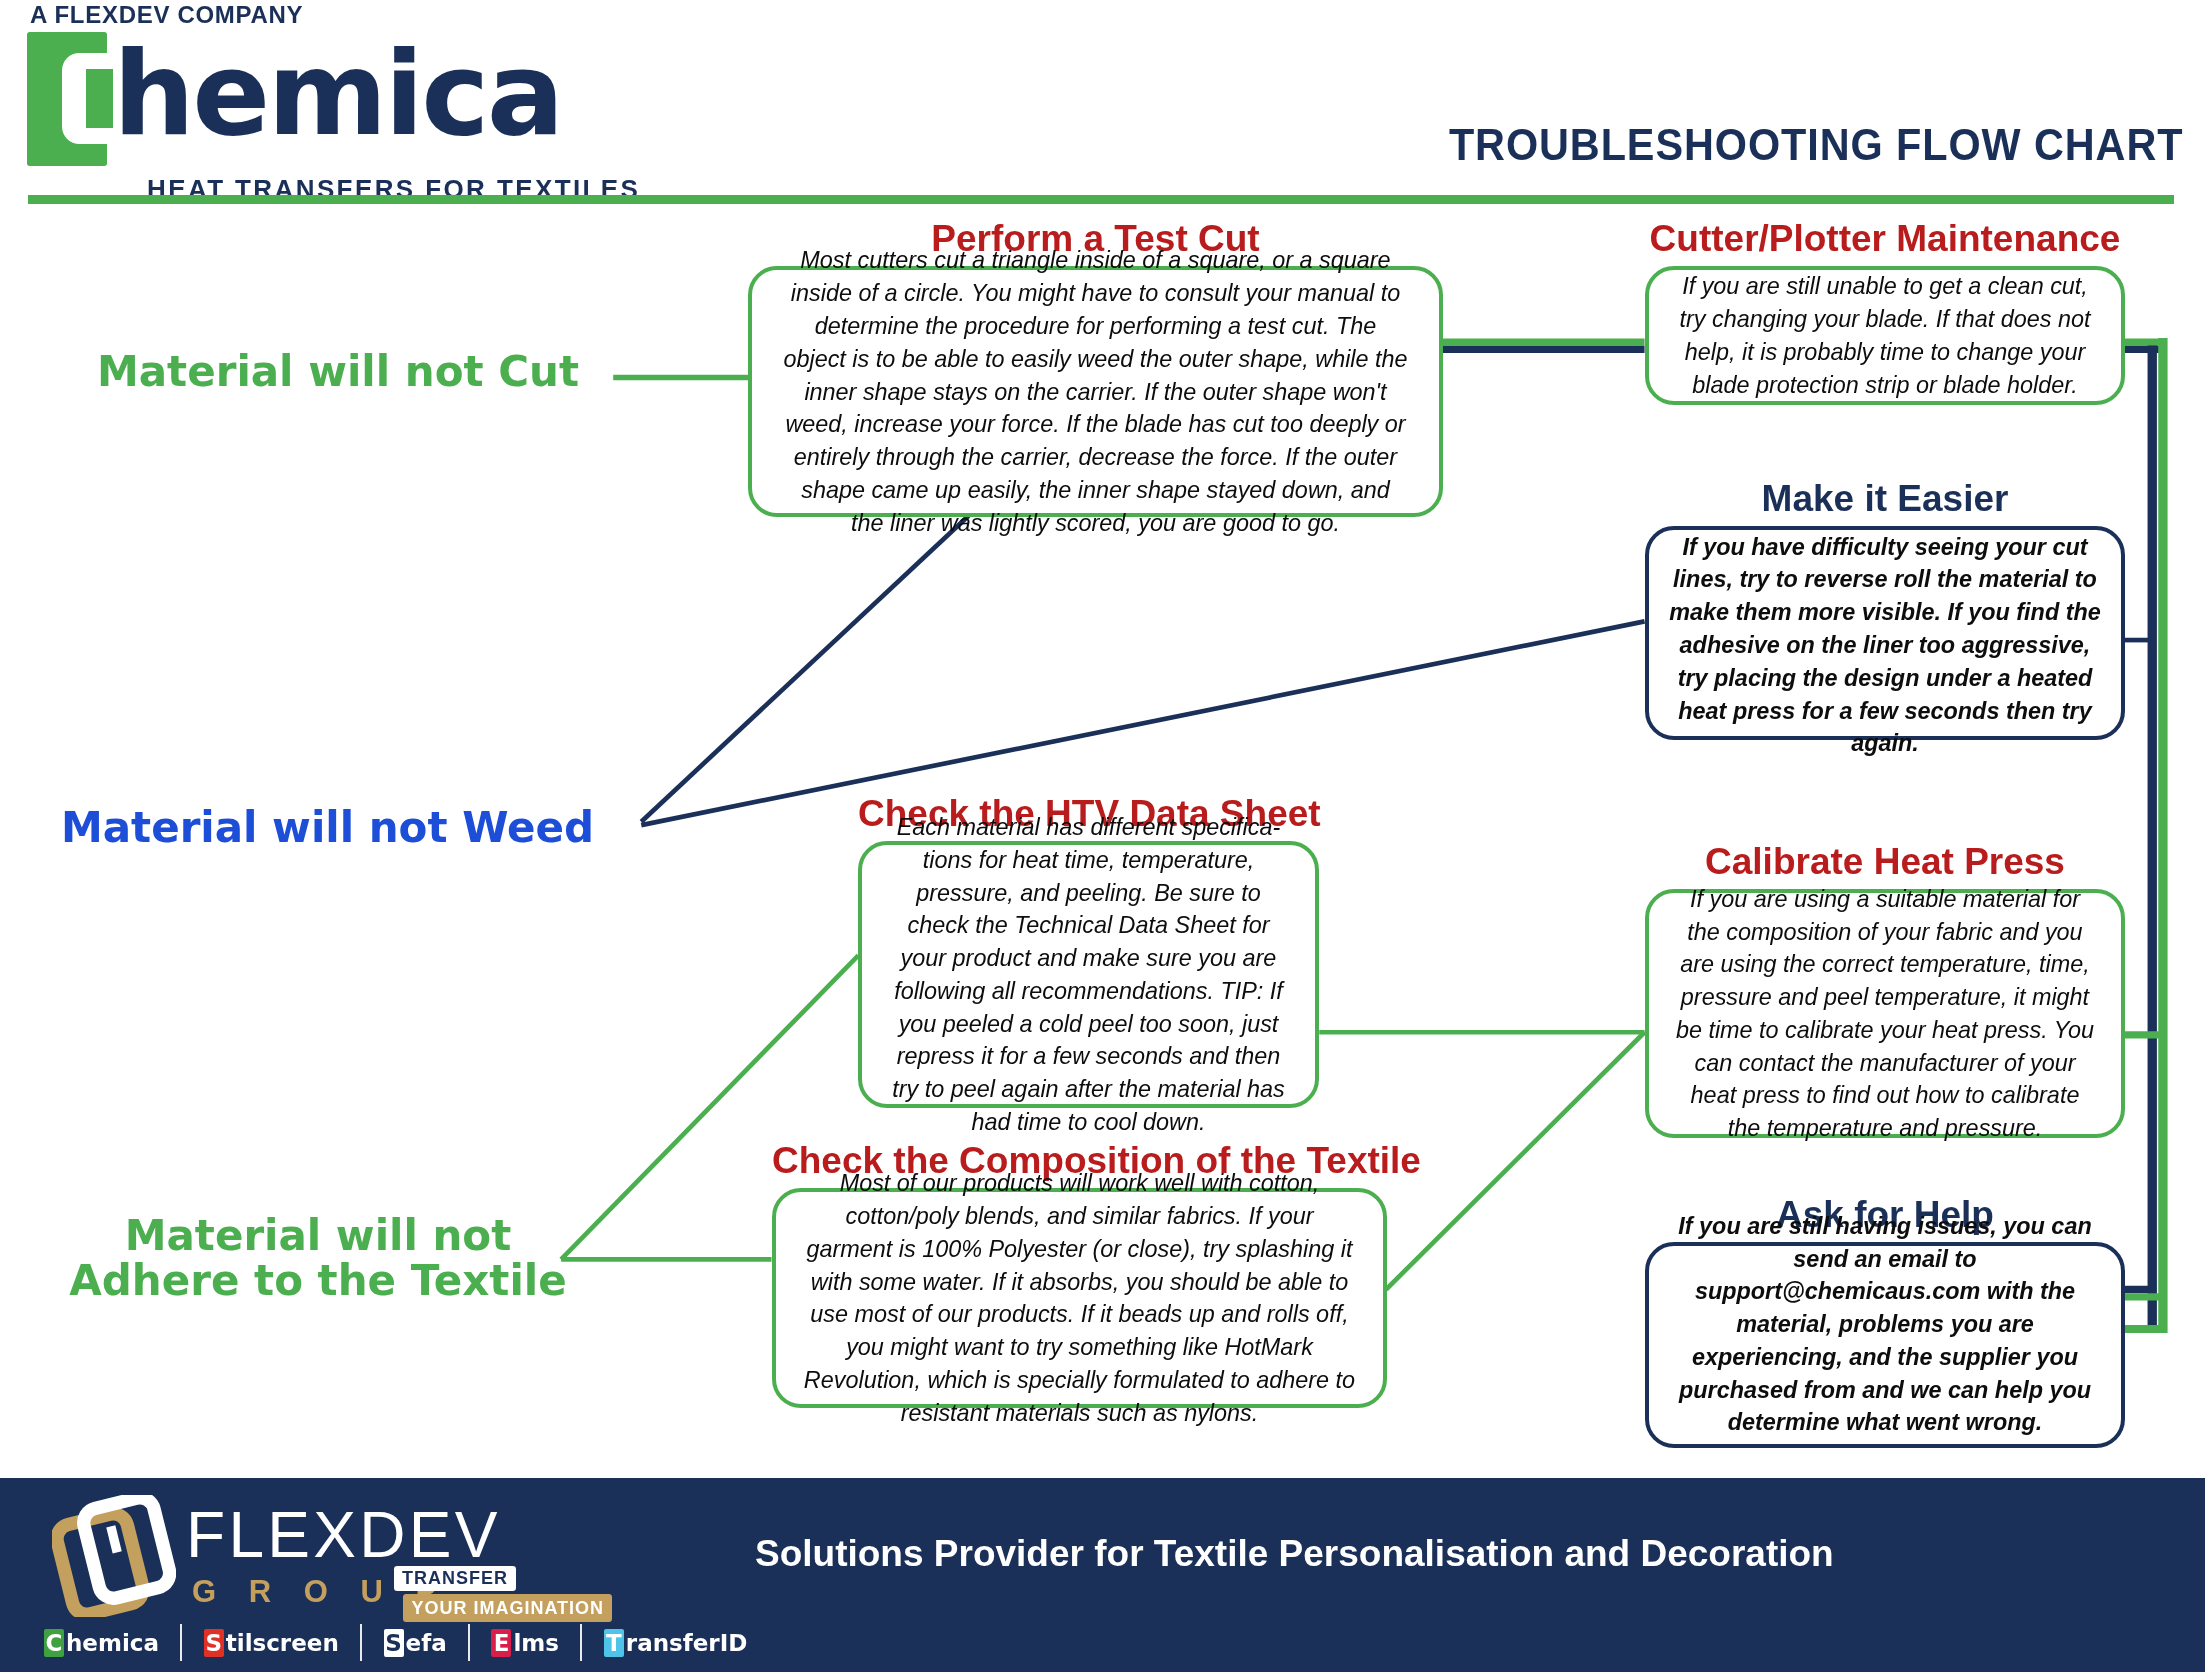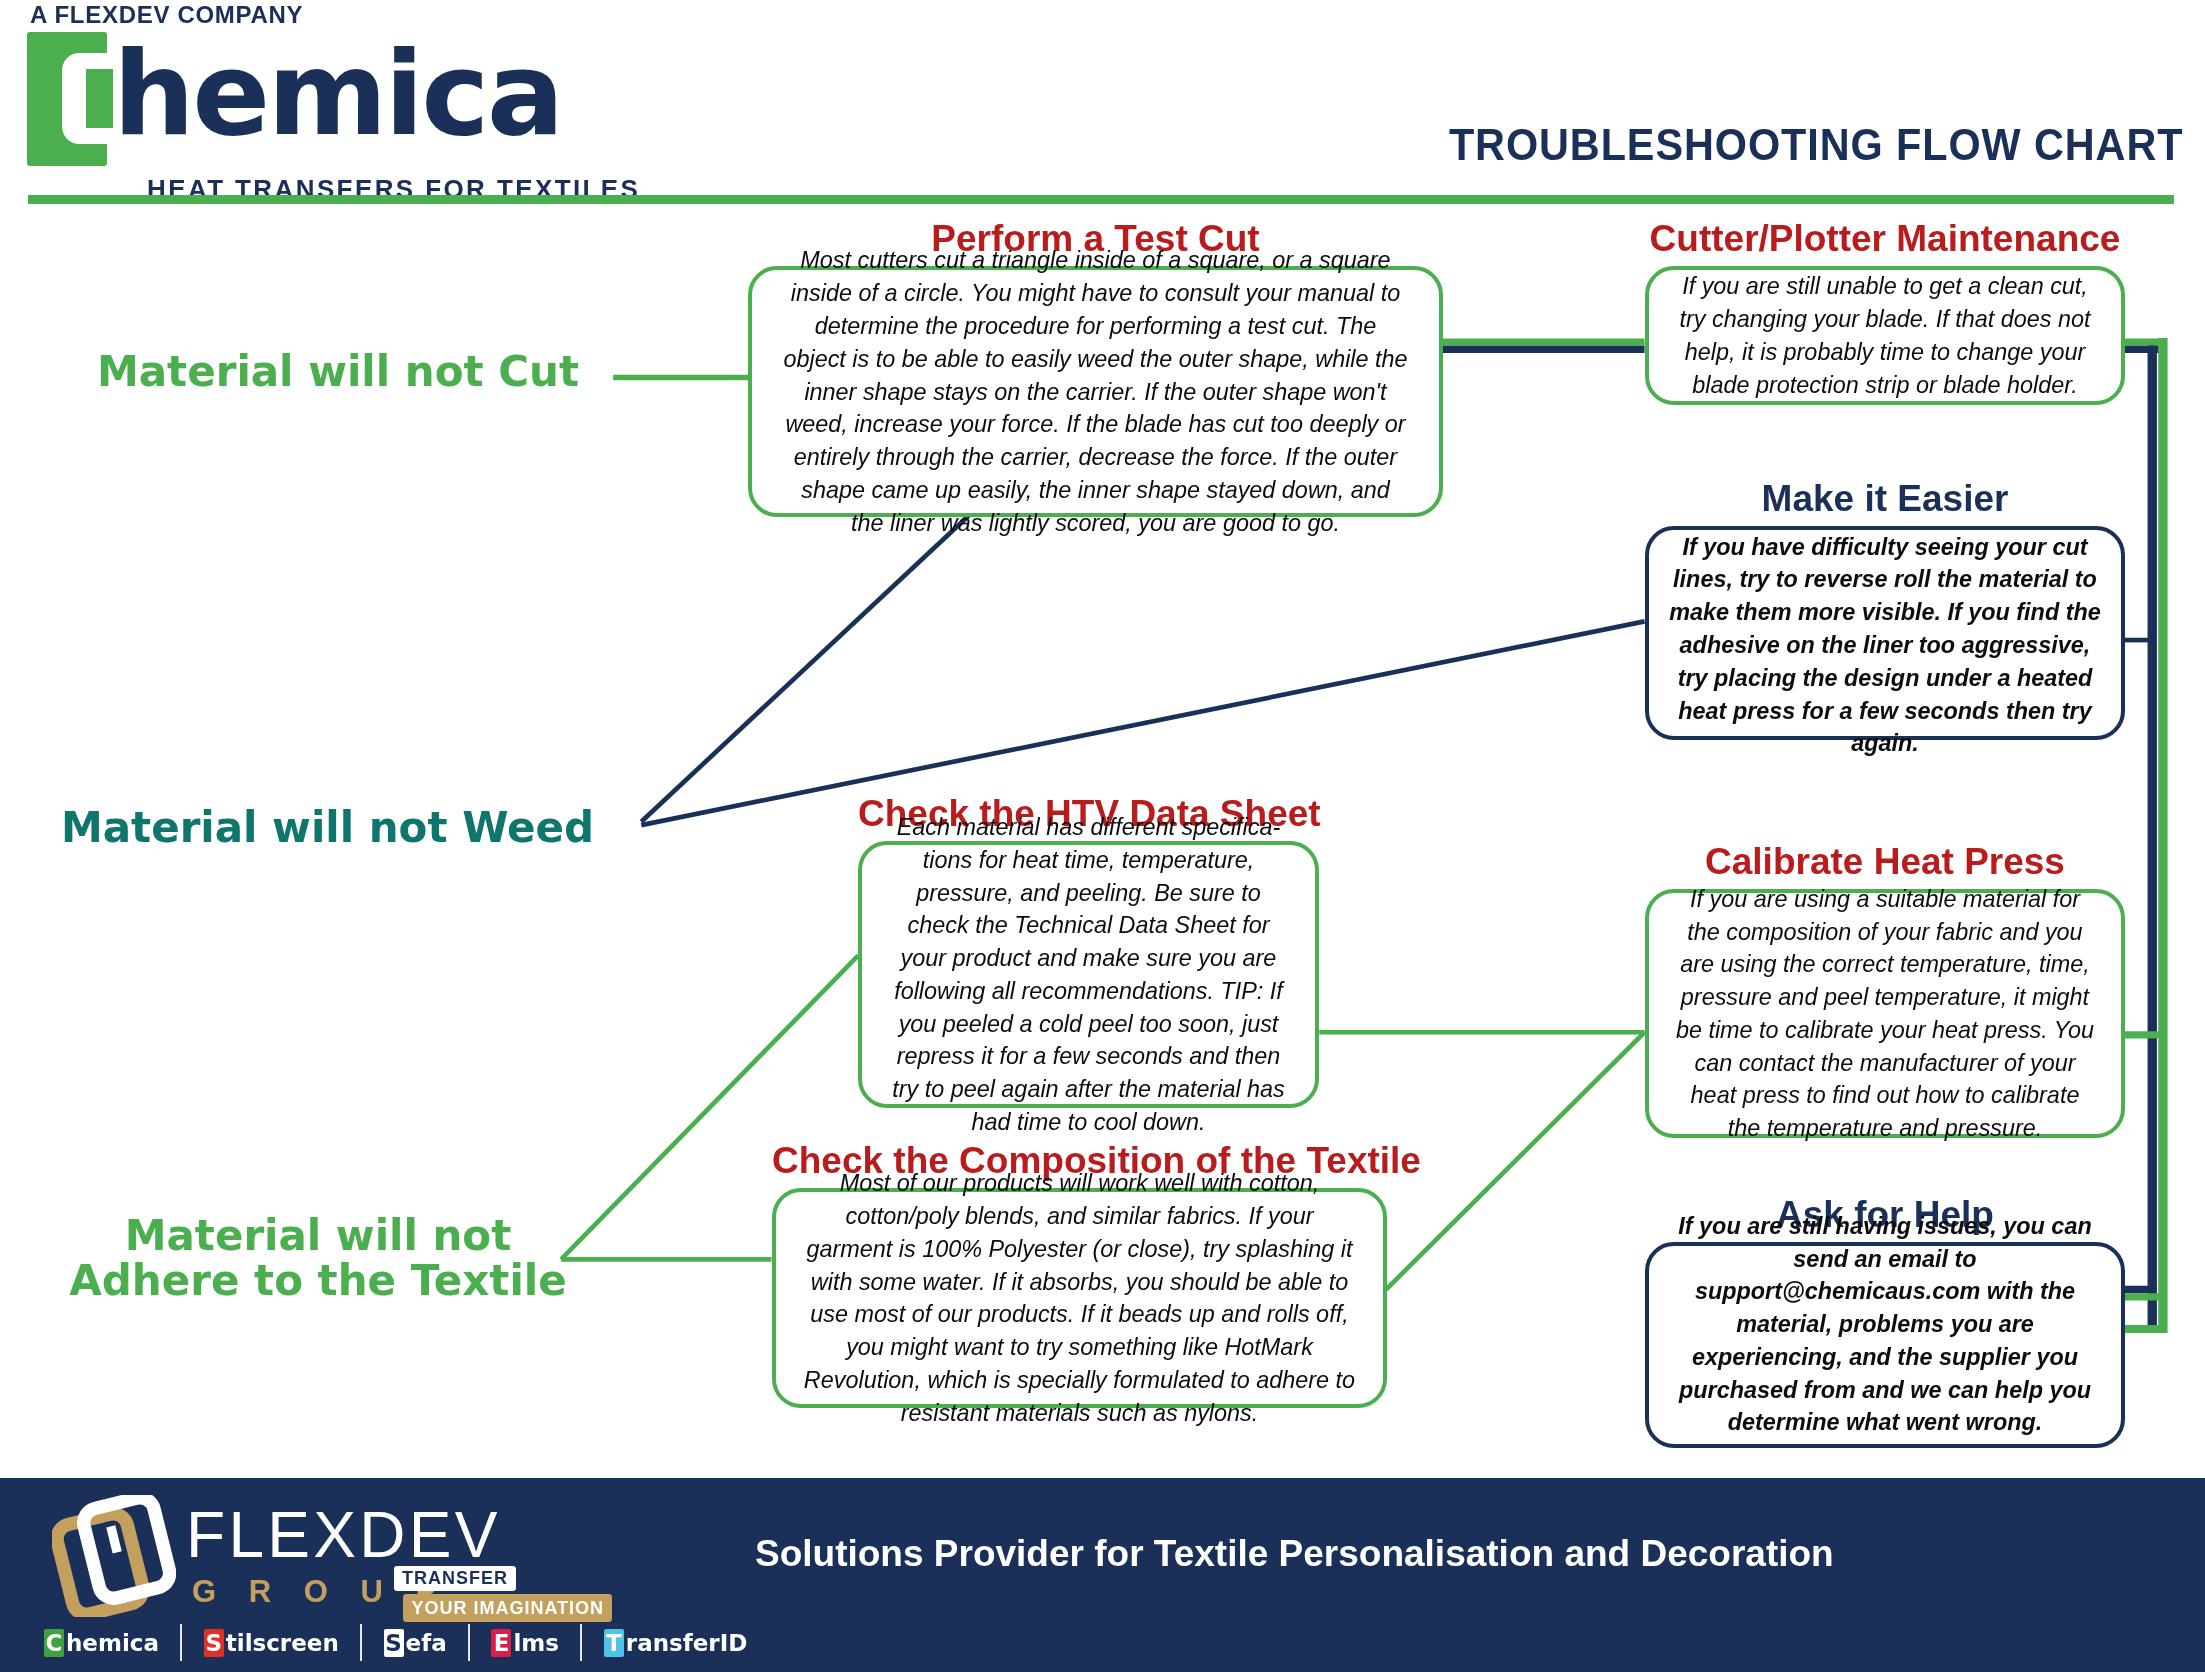--- a/index.html
+++ b/index.html
@@ -50,21 +50,21 @@
     position:absolute;left:28px;top:195px;width:2146px;height:8.7px;background:#4caf4f;
   }
 
   
   .rowlabel{
     position:absolute;z-index:3;
     font-family:"DejaVu Sans", sans-serif;
     font-weight:bold;line-height:1.08;
   }
   .rowlabel.green{color:#4caf4f;}
-  .rowlabel.navy{color:#0f766e;}
+  .rowlabel.navy{color:#1d4ed8;}
   #label-cut{left:64px;top:349px;width:548px;text-align:center;font-size:42px;}
   #label-weed{left:27px;top:805px;width:601px;text-align:center;font-size:42px;}
   #label-adhere{left:64px;top:1213px;width:508px;text-align:center;font-size:42px;}
 
   
   .node{position:absolute;z-index:2;}
   .node .ttl{
     text-align:center;font-weight:bold;line-height:1.0;
     font-family:"Liberation Sans", sans-serif;
     margin-bottom:9.4px;white-space:nowrap;

